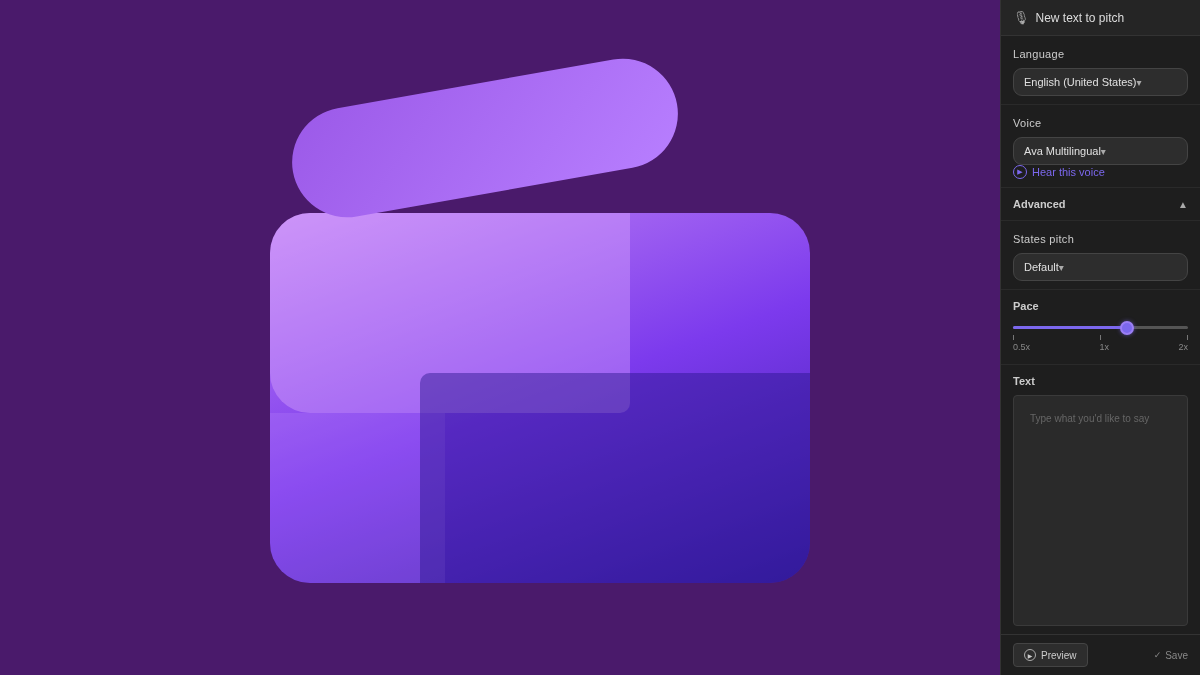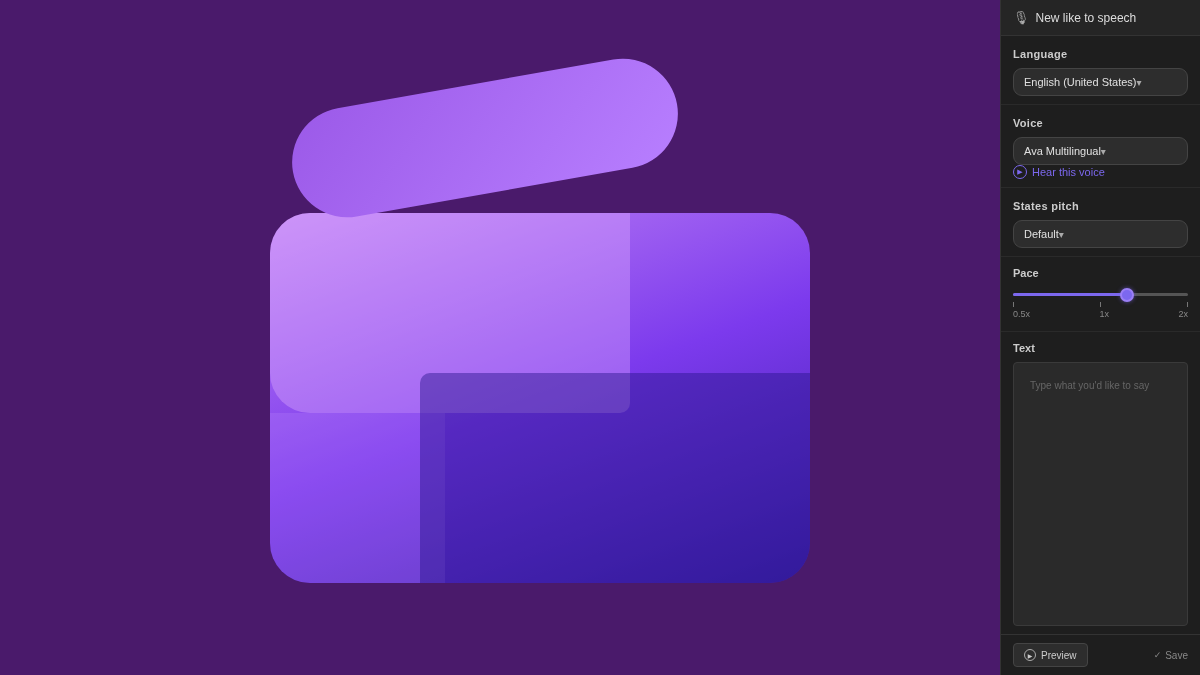--- a/index.html
+++ b/index.html
@@ -121,21 +121,21 @@
 
     
     .section {
       padding: 12px 12px 8px 12px;
       border-bottom: 1px solid #2a2a2a;
     }
 
     .section-label {
       color: #ccc;
       font-size: 11px;
-      font-weight: 700;
+      font-weight: 400;
       margin-bottom: 8px;
       letter-spacing: 0.3px;
     }
 
     
     .dropdown {
       width: 100%;
       background: #2d2d2d;
       border: 1px solid #444;
       border-radius: 9px;
@@ -350,21 +350,21 @@
       <div class="inner-rect-small"></div>
       <div class="inner-rect-bottom"></div>
     </div>
   </div>
 </div>
 
 <div class="right-panel">
 
   <div class="panel-header">
     <span class="panel-header-icon">🎙</span>
-    <span class="panel-header-title">New like to speech</span>
+    <span class="panel-header-title">New text to pitch</span>
   </div>
 
   <div class="section">
     <div class="section-label">Language</div>
     <div class="dropdown">
       <span>English (United States)</span>
       <span class="dropdown-arrow">▾</span>
     </div>
   </div>
 
@@ -373,20 +373,24 @@
     <div class="dropdown">
       <span>Ava Multilingual</span>
       <span class="dropdown-arrow">▾</span>
     </div>
     <div class="hear-voice-link">
       <div class="play-circle-icon">▶</div>
       <span>Hear this voice</span>
     </div>
   </div>
 
+  <div class="advanced-header">
+    <span class="advanced-title">Advanced</span>
+    <span class="chevron-up">▲</span>
+  </div>
 
   <div class="section">
     <div class="section-label">States pitch</div>
     <div class="dropdown">
       <span>Default</span>
       <span class="dropdown-arrow">▾</span>
     </div>
   </div>
 
   <div class="pace-section">

